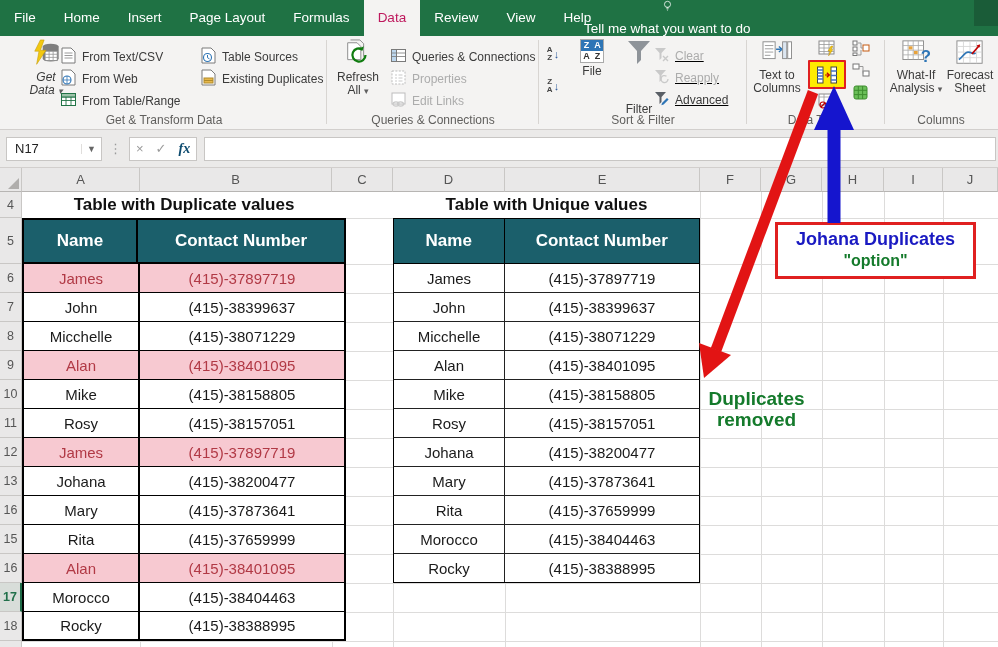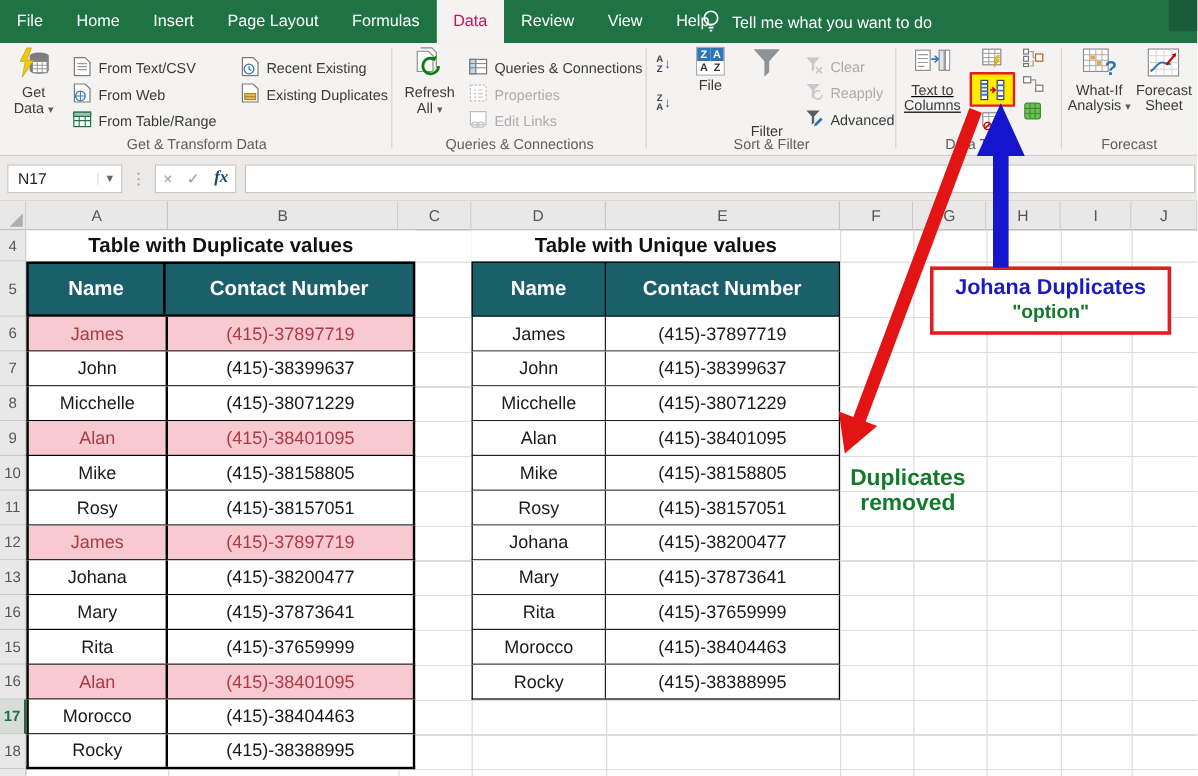--- a/index.html
+++ b/index.html
@@ -3,21 +3,21 @@
 <meta charset="utf-8">
 <style>
   html,body{margin:0;padding:0;background:#fff;}
   *{box-sizing:border-box;font-family:"Liberation Sans",sans-serif;}
   .stage{position:relative;width:998px;height:647px;overflow:hidden;background:#fff;}
 
   
   .tabbar{position:absolute;left:0;top:0;width:998px;height:36px;background:#1F7244;display:flex;align-items:stretch;}
   .tab{color:#ffffff;font-size:13.5px;line-height:36px;padding:0 14px;cursor:default;white-space:nowrap;}
   .tab.active{background:#F4F3F2;color:#be185d;}
-  .tellme{display:flex;align-items:center;color:#fff;font-size:13.5px;gap:9px;margin-left:14px;}
+  .tellme{display:flex;align-items:center;color:#fff;font-size:13.5px;gap:9px;margin-left:14px;flex-direction:column;}
   .corner-patch{position:absolute;right:0;top:0;width:24px;height:26px;background:#1A5C38;}
 
   
   .ribbon{position:absolute;left:0;top:36px;width:998px;height:94px;background:#F4F3F2;border-bottom:1px solid #D2CFCD;}
   .rgroup{position:absolute;top:0;height:93px;}
   .rsep{position:absolute;top:4px;height:84px;width:1px;background:#D8D5D2;}
   .rg-label{position:absolute;bottom:2px;left:0;right:0;text-align:center;font-size:12px;color:#605F5D;white-space:nowrap;}
   .bigbtn{position:absolute;top:3px;display:flex;flex-direction:column;align-items:center;text-align:center;}
   .bigbtn .cap{font-size:12px;color:#3B3B3B;line-height:13px;margin-top:2px;white-space:pre-line;}
   .chev{font-size:9px;color:#5f5f5f;}
@@ -124,21 +124,21 @@
       <circle cx="8.5" cy="8" r="5.6" fill="none" stroke="#fff" stroke-width="1.4"></circle>
       <path d="M6.5 13.5h4M6.5 16h4M7.5 18.5h2" stroke="#fff" stroke-width="1.3" fill="none"></path>
     </svg>
     <span>Tell me what you want to do</span>
   </div>
   <div class="corner-patch"></div>
 
   <div class="ribbon">
 
     <div class="rgroup" style="left:4px;width:320px;">
-      <div class="bigbtn" style="left:0;width:48px;">
+      <div class="bigbtn" style="left:18px;width:48px;font-style:italic;">
         <svg width="30" height="30" viewBox="0 0 32 32">
           <g fill="#7E7E7E">
               <ellipse cx="21" cy="8" rx="8.5" ry="3"></ellipse>
               <rect x="12.5" y="8" width="17" height="13"></rect>
               <ellipse cx="21" cy="21" rx="8.5" ry="3"></ellipse>
             </g>
           <rect x="15" y="13" width="13" height="10" fill="#fff" stroke="#8a8a8a"></rect>
           <path d="M15 16.3h13M15 19.6h13M19.3 13v10M23.6 13v10" stroke="#9a9a9a" stroke-width="0.9" fill="none"></path>
           <path d="M10 1 4 13h4.5L6 27l10-15h-6l4-11z" fill="#F2C811" stroke="#C49B06" stroke-width="0.6"></path>
         </svg>
@@ -169,21 +169,21 @@
           <span>From Table/Range</span>
         </div>
       </div>
       <div style="position:absolute;left:196px;top:6px;">
         <div class="smallrow">
           <svg class="icon16" viewBox="0 0 17 17">
               <path d="M2 1h9l4 4v11H2z" fill="#fff" stroke="#7a7a7a"></path>
               <circle cx="7.5" cy="10.5" r="4" fill="none" stroke="#2E75B6" stroke-width="1.1"></circle>
               <path d="M7.5 8v2.7l2 1.2" stroke="#2E75B6" stroke-width="1" fill="none"></path>
             </svg>
-          <span>Recent Existing</span>
+          <span>Table Sources</span>
         </div>
         <div class="smallrow">
           <svg class="icon16" viewBox="0 0 17 17">
               <path d="M2 1h9l4 4v11H2z" fill="#fff" stroke="#7a7a7a"></path>
               <rect x="4" y="9" width="9" height="5" fill="#E8B84B" stroke="#B08A2A"></rect>
               <path d="M4 11.5h9" stroke="#B08A2A"></path>
             </svg>
           <span>Existing Duplicates</span>
         </div>
       </div>
@@ -249,21 +249,21 @@
             <span>Z</span>
           </div>
         <span class="cap">File</span>
       </div>
       <div class="bigbtn" style="left:74px;width:46px;gap:35px;">
         <svg width="28" height="27" viewBox="0 0 28 27">
             <path d="M3 2h22l-9 10v9l-4 4V12z" fill="#8E9399"></path>
           </svg>
         <span class="cap">Filter</span>
       </div>
-      <div style="position:absolute;left:128px;top:5px;">
+      <div style="position:absolute;left:111px;top:5px;text-decoration:underline;">
         <div class="smallrow dis">
           <svg class="icon16" viewBox="0 0 17 17">
               <path d="M2 2h11l-4.5 5v5l-2 2V7z" fill="#C9C9C9"></path>
               <path d="M10 10l5 5M15 10l-5 5" stroke="#C9C9C9" stroke-width="1.4"></path>
             </svg>
           <span>Clear</span>
         </div>
         <div class="smallrow dis">
           <svg class="icon16" viewBox="0 0 17 17">
               <path d="M2 2h11l-4.5 5v5l-2 2V7z" fill="#C9C9C9"></path>
@@ -277,21 +277,21 @@
               <path d="M9 13l5-5 1.6 1.6-5 5-2.2.6z" fill="#2E75B6"></path>
             </svg>
           <span>Advanced</span>
         </div>
       </div>
       <div class="rg-label">Sort &amp; Filter</div>
     </div>
     <div class="rsep" style="left:746px;"></div>
 
     <div class="rgroup" style="left:750px;width:132px;">
-      <div class="bigbtn" style="left:0px;width:54px;text-decoration:underline;">
+      <div class="bigbtn" style="left:0px;width:54px;">
         <svg width="30" height="28" viewBox="0 0 32 30">
           <rect x="1" y="3" width="13" height="18" fill="#fff" stroke="#8a8a8a"></rect>
           <path d="M3 7h9M3 10.5h9M3 14h9M3 17.5h6" stroke="#9a9a9a" fill="none"></path>
           <path d="M15 11h5M18 8l3.5 3-3.5 3" stroke="#2E75B6" stroke-width="1.4" fill="none"></path>
           <rect x="22" y="3" width="4.5" height="18" fill="#DCE6F1" stroke="#8a8a8a"></rect>
           <rect x="27.5" y="3" width="4" height="18" fill="#fff" stroke="#8a8a8a"></rect>
         </svg>
         <span class="cap">Text to Columns</span>
       </div>
       <div style="position:absolute;left:58px;top:2px;">
@@ -363,21 +363,21 @@
       <div class="bigbtn" style="left:58px;width:48px;">
         <svg width="30" height="28" viewBox="0 0 32 30">
           <rect x="2" y="2" width="27" height="24" fill="#fff" stroke="#8a8a8a"></rect>
           <path d="M2 8h27M2 14h27M2 20h27M9 2v24M16 2v24M23 2v24" stroke="#D4D4D4" stroke-width="0.9"></path>
           <path d="M4 22c4-2 6-8 10-8s5 3 8 1" stroke="#2E75B6" stroke-width="1.8" fill="none"></path>
           <path d="M18 16l8-9" stroke="#C00000" stroke-width="1.8"></path>
             <path d="M27 5.5l-1 4-3-2.6z" fill="#C00000"></path>
         </svg>
         <span class="cap">Forecast Sheet</span>
       </div>
-      <div class="rg-label">Forecast</div>
+      <div class="rg-label">Columns</div>
     </div>
   </div>
 
   <div class="fbar">
     <div class="namebox">
       <span>N17</span>
       <span class="dd">▼</span>
     </div>
     <span class="fdots">⋮</span>
     <div class="fbtns">

